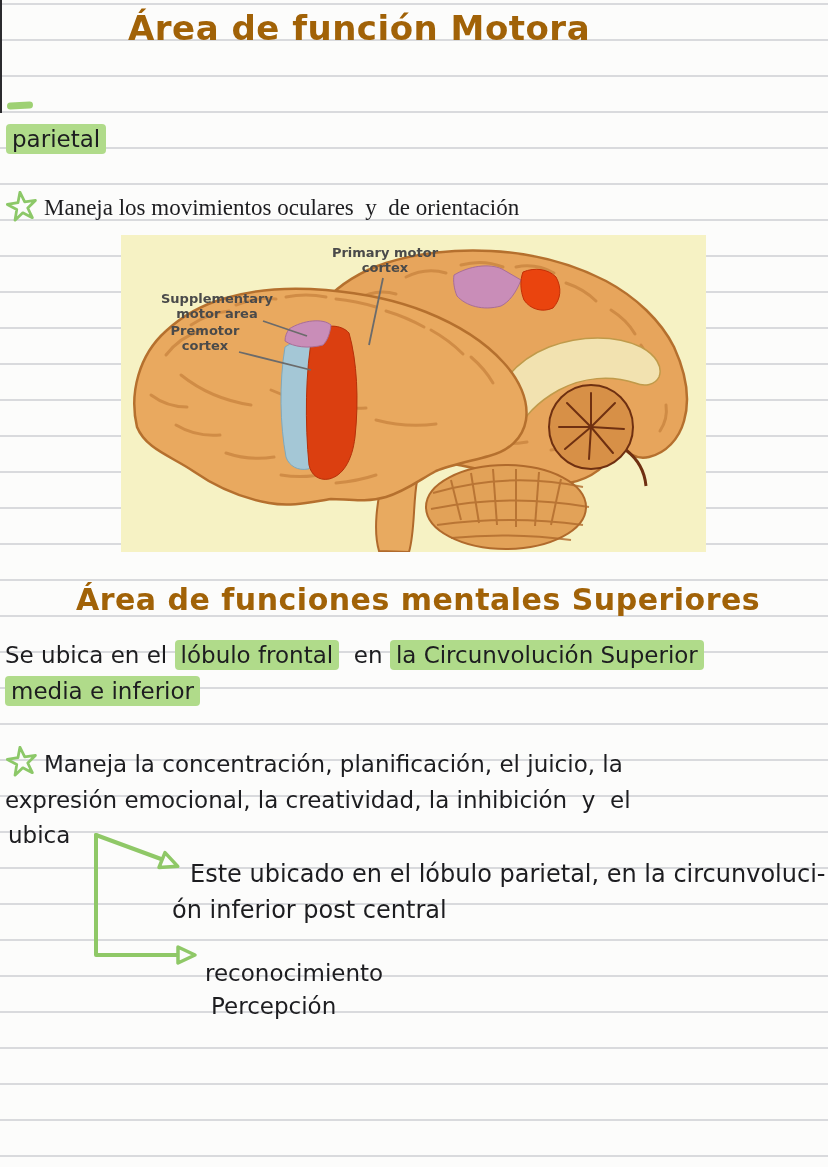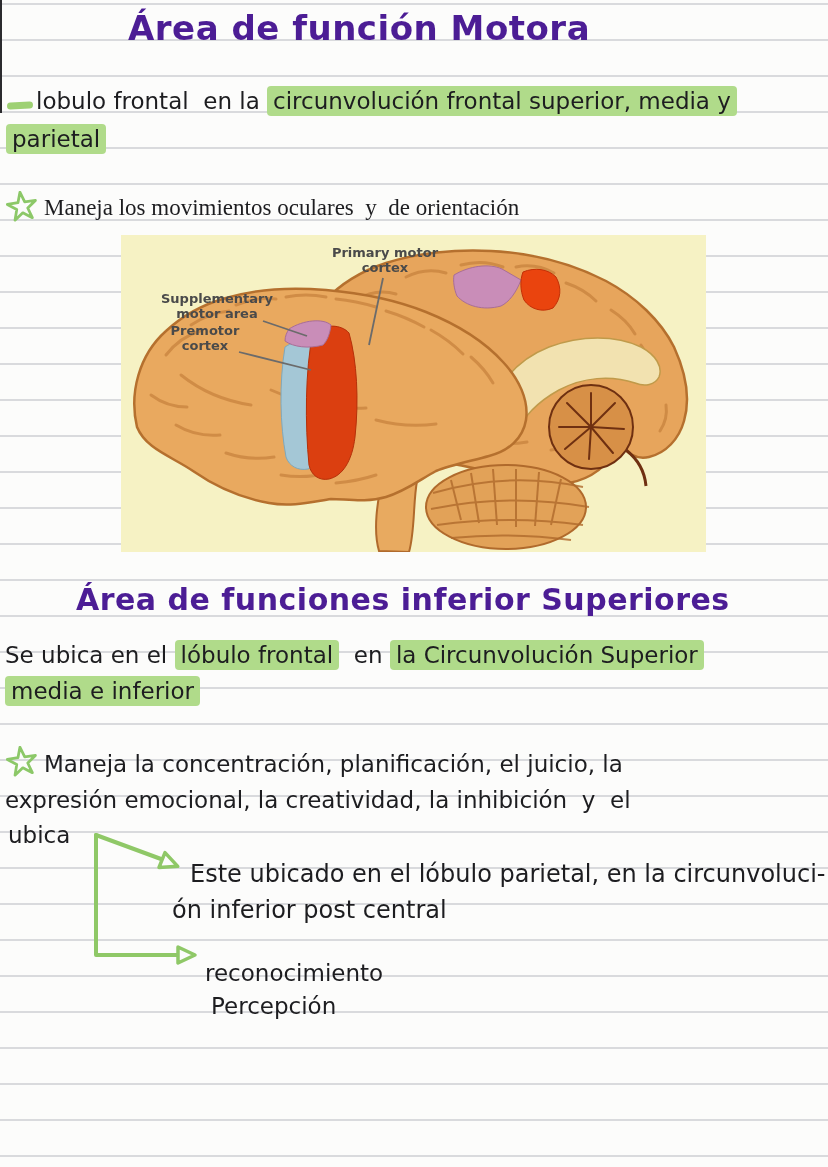--- a/index.html
+++ b/index.html
@@ -4,41 +4,40 @@
 <style>
   html,body{margin:0;padding:0;background:#e8e8e8;}
   .page{position:relative;width:828px;height:1167px;background:#fcfcfb;overflow:hidden;
         font-family:"DejaVu Sans",sans-serif;}
   .rules{position:absolute;left:0;top:3px;right:0;bottom:0;
         background-image:repeating-linear-gradient(to bottom,#d9dadd 0 2px,transparent 2px 36px);}
   .edge-line{position:absolute;left:0;top:0;width:2px;height:113px;background:#2b2b2e;}
   .hand{position:absolute;white-space:pre;color:#1d1d20;font-size:23px;line-height:1.25;}
   .small{font-size:24px;}
   .hl{background:#b0db8a;border-radius:4px;padding:2px 6px;}
-  .title{position:absolute;white-space:pre;color:#4c1d95;font-weight:bold;letter-spacing:0.5px;}
+  .title{position:absolute;white-space:pre;color:#a16207;font-weight:bold;letter-spacing:0.5px;}
   .t1{font-size:34px;}
   .t2{font-size:30px;}
   .dash{position:absolute;left:7px;top:102px;width:26px;height:7px;background:#9ed173;
         border-radius:4px;transform:rotate(-3deg);}
   .star{position:absolute;width:32px;height:32px;}
   .figure{position:absolute;left:121px;top:235px;width:585px;height:317px;}
   .figlabel{font-family:"DejaVu Sans",sans-serif;font-size:13px;font-weight:bold;fill:#4a4a4a;}
   .arrows{position:absolute;left:85px;top:827px;width:125px;height:145px;}
 </style>
 </head>
 <body>
 
 <div class="page">
   <div class="rules"></div>
   <div class="edge-line"></div>
 
   <div class="title t1" style="left:128px;top:8px;">Área de función Motora</div>
 
   <div class="dash"></div>
-  <div class="hand" style="left:36px;top:87px;"><span>lobulo frontal  en la </span><span class="hl">circunvolución frontal superior, media y</span></div>
   <div class="hand" style="left:6px;top:125px;"><span class="hl">parietal</span></div>
 
   <svg class="star" style="left:6px;top:191px;" viewBox="0 0 30 30">
     <path d="M15,1 L18.2,10.5 L28.3,10.7 L20.2,16.7 L23.2,26.3 L15,20.5 L6.8,26.3 L9.8,16.7 L1.7,10.7 L11.8,10.5 Z" fill="none" stroke="#8cc868" stroke-width="2.6" stroke-linejoin="round" transform="rotate(-8 15 15)"></path>
   </svg>
   <div class="hand" style="left:44px;top:194px;font-family:Liberation Serif, serif;">Maneja los movimientos oculares  y  de orientación</div>
 
   <svg class="figure" viewBox="0 0 585 317">
     <rect x="0" y="0" width="585" height="317" fill="#f6f2c4"></rect>
 
@@ -144,21 +143,21 @@
       <path d="M262,43 L248,110"></path>
       <path d="M142,86 L186,101"></path>
       <path d="M118,117 L190,135"></path>
     </g>
 
     <text class="figlabel" text-anchor="middle"><tspan x="264" y="22">Primary motor</tspan><tspan x="264" y="37">cortex</tspan></text>
     <text class="figlabel" text-anchor="middle"><tspan x="96" y="68">Supplementary</tspan><tspan x="96" y="83">motor area</tspan></text>
     <text class="figlabel" text-anchor="middle"><tspan x="84" y="100">Premotor</tspan><tspan x="84" y="115">cortex</tspan></text>
   </svg>
 
-  <div class="title t2" style="left:76px;top:582px;">Área de funciones inferior Superiores</div>
+  <div class="title t2" style="left:76px;top:582px;">Área de funciones mentales Superiores</div>
 
   <div class="hand" style="left:5px;top:641px;"><span>Se ubica en el </span><span class="hl">lóbulo frontal</span><span>  en </span><span class="hl">la Circunvolución Superior</span></div>
   <div class="hand" style="left:5px;top:677px;"><span class="hl">media e inferior</span></div>
 
   <svg class="star" style="left:6px;top:746px;" viewBox="0 0 30 30">
     <path d="M15,1 L18.2,10.5 L28.3,10.7 L20.2,16.7 L23.2,26.3 L15,20.5 L6.8,26.3 L9.8,16.7 L1.7,10.7 L11.8,10.5 Z" fill="none" stroke="#8cc868" stroke-width="2.6" stroke-linejoin="round" transform="rotate(-8 15 15)"></path>
   </svg>
   <div class="hand" style="left:44px;top:750px;">Maneja la concentración, planificación, el juicio, la</div>
   <div class="hand" style="left:5px;top:786px;">expresión emocional, la creatividad, la inhibición  y  el</div>
   <div class="hand" style="left:8px;top:821px;">ubica</div>

